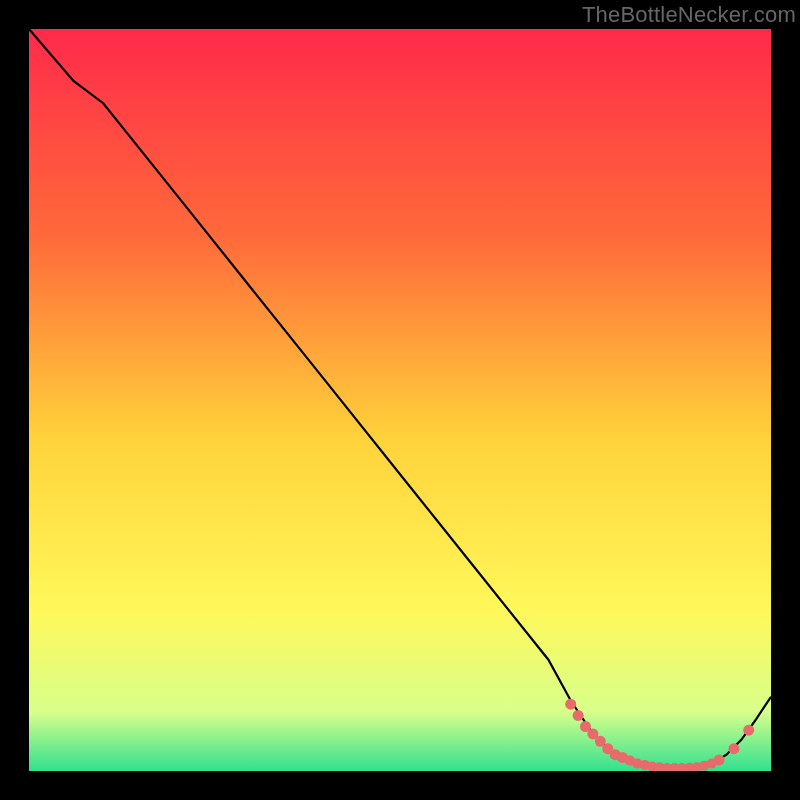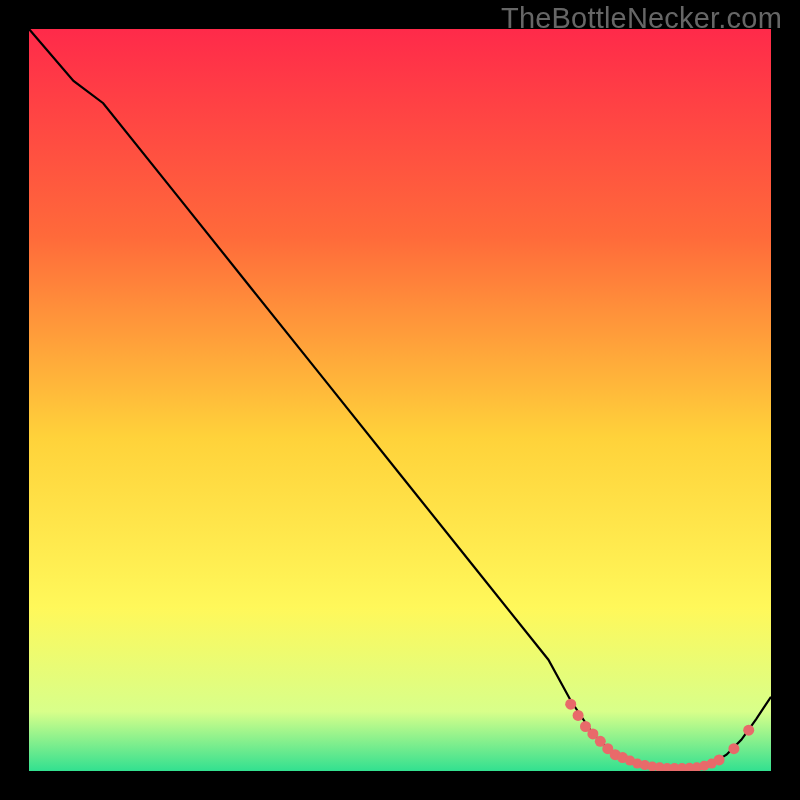--- a/index.html
+++ b/index.html
@@ -13,23 +13,23 @@
   }
   .wrap {
     position: relative;
     width: 800px;
     height: 800px;
     background: #000;
   }
   .watermark {
     position: absolute;
     top: 2px;
-    right: 18px;
+    right: 4px;
     color: #666;
-    font-size: 29px;
+    font-size: 22px;
     font-weight: 500;
     letter-spacing: 0.2px;
   }
   .plot {
     position: absolute;
     left: 29px;
     top: 29px;
     width: 742px;
     height: 742px;
   }

